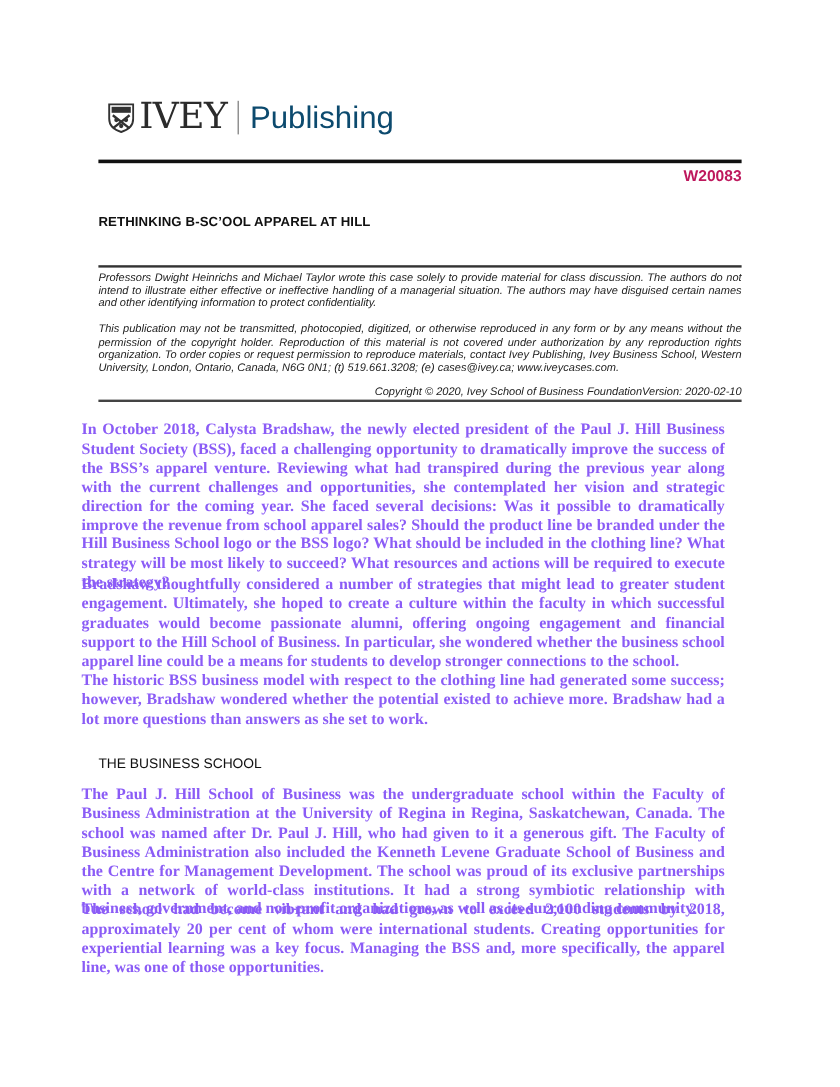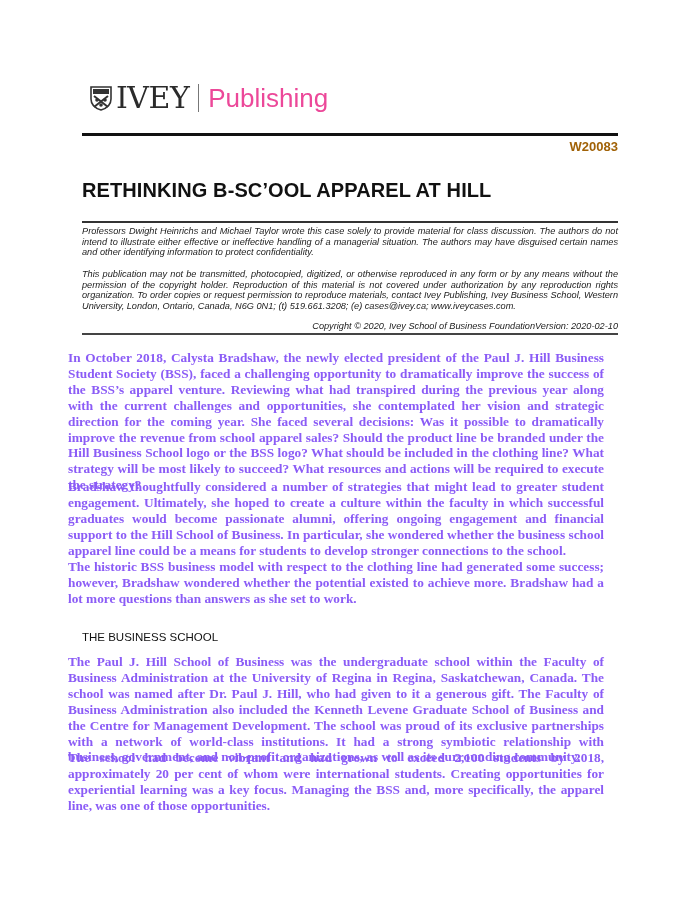--- a/index.html
+++ b/index.html
@@ -4,30 +4,30 @@
 <style>
   html, body { margin: 0; padding: 0; background: #ffffff; }
   body { width: 700px; height: 906px; position: relative; overflow: hidden; color: #1a1a1a; }
   .page { position: absolute; left: 0; top: 0; width: 700px; height: 906px; }
 
   
   .ivey-logo { position: absolute; left: 90px; top: 80px; height: 36px; display: flex; align-items: center; }
   .crest { width: 22px; height: 26px; margin-right: 4px; }
   .ivey-word { font-family: "DejaVu Serif", "Liberation Serif", serif; font-size: 30px; color: #2b2b2b; letter-spacing: -0.5px; line-height: 1; }
   .ivey-divider { width: 1px; height: 28px; background: #777; margin: 0 9px 0 9px; }
-  .publishing { font-family: "Liberation Sans", sans-serif; font-size: 26px; color: #ec4899; font-weight: 400; line-height: 1; }
+  .publishing { font-family: "Liberation Sans", sans-serif; font-size: 26px; color: #0c4a6e; font-weight: 400; line-height: 1; }
 
   .hill-logo { position: absolute; left: 410px; top: 97px; display: flex; align-items: center; }
   .hill-word { font-family: "Liberation Sans", sans-serif; font-weight: 900; font-size: 32px; letter-spacing: -1px; color: #111; line-height: 1; transform: scaleX(1.15); transform-origin: left center; margin-right: 14px; }
   .hill-text { font-family: "Liberation Sans", sans-serif; font-weight: 700; font-size: 14.5px; line-height: 14px; color: #111; }
 
   .rule-top { position: absolute; left: 82px; top: 133px; width: 536px; height: 3px; background: #111; }
-  .case-id { position: absolute; right: 82px; top: 139px; font-family: "Liberation Sans", sans-serif; font-weight: 700; font-size: 13px; color: #a16207; }
+  .case-id { position: absolute; right: 82px; top: 139px; font-family: "Liberation Sans", sans-serif; font-weight: 700; font-size: 13px; color: #be185d; }
 
-  .title { position: absolute; left: 82px; top: 179px; font-family: "Liberation Sans", sans-serif; font-weight: 700; font-size: 20px; color: #111; margin: 0; letter-spacing: 0.1px; }
+  .title { position: absolute; left: 82px; top: 179px; font-family: "Liberation Sans", sans-serif; font-weight: 700; font-size: 11px; color: #111; margin: 0; letter-spacing: 0.1px; }
 
   .rule-mid { position: absolute; left: 82px; top: 221px; width: 536px; height: 2px; background: #333; }
 
   .disclaimer { position: absolute; left: 82px; width: 536px; font-family: "Liberation Sans", sans-serif; font-style: italic; font-size: 9.2px; line-height: 10.6px; color: #222; text-align: justify; margin: 0; }
   .disc1 { top: 226px; }
   .disc2 { top: 269px; }
 
   .copyright-row { position: absolute; left: 82px; top: 321px; width: 536px; display: flex; justify-content: flex-end; font-family: "Liberation Sans", sans-serif; font-style: italic; font-size: 9.2px; color: #222; }
   .rule-bottom { position: absolute; left: 82px; top: 333px; width: 536px; height: 2px; background: #444; }
 

